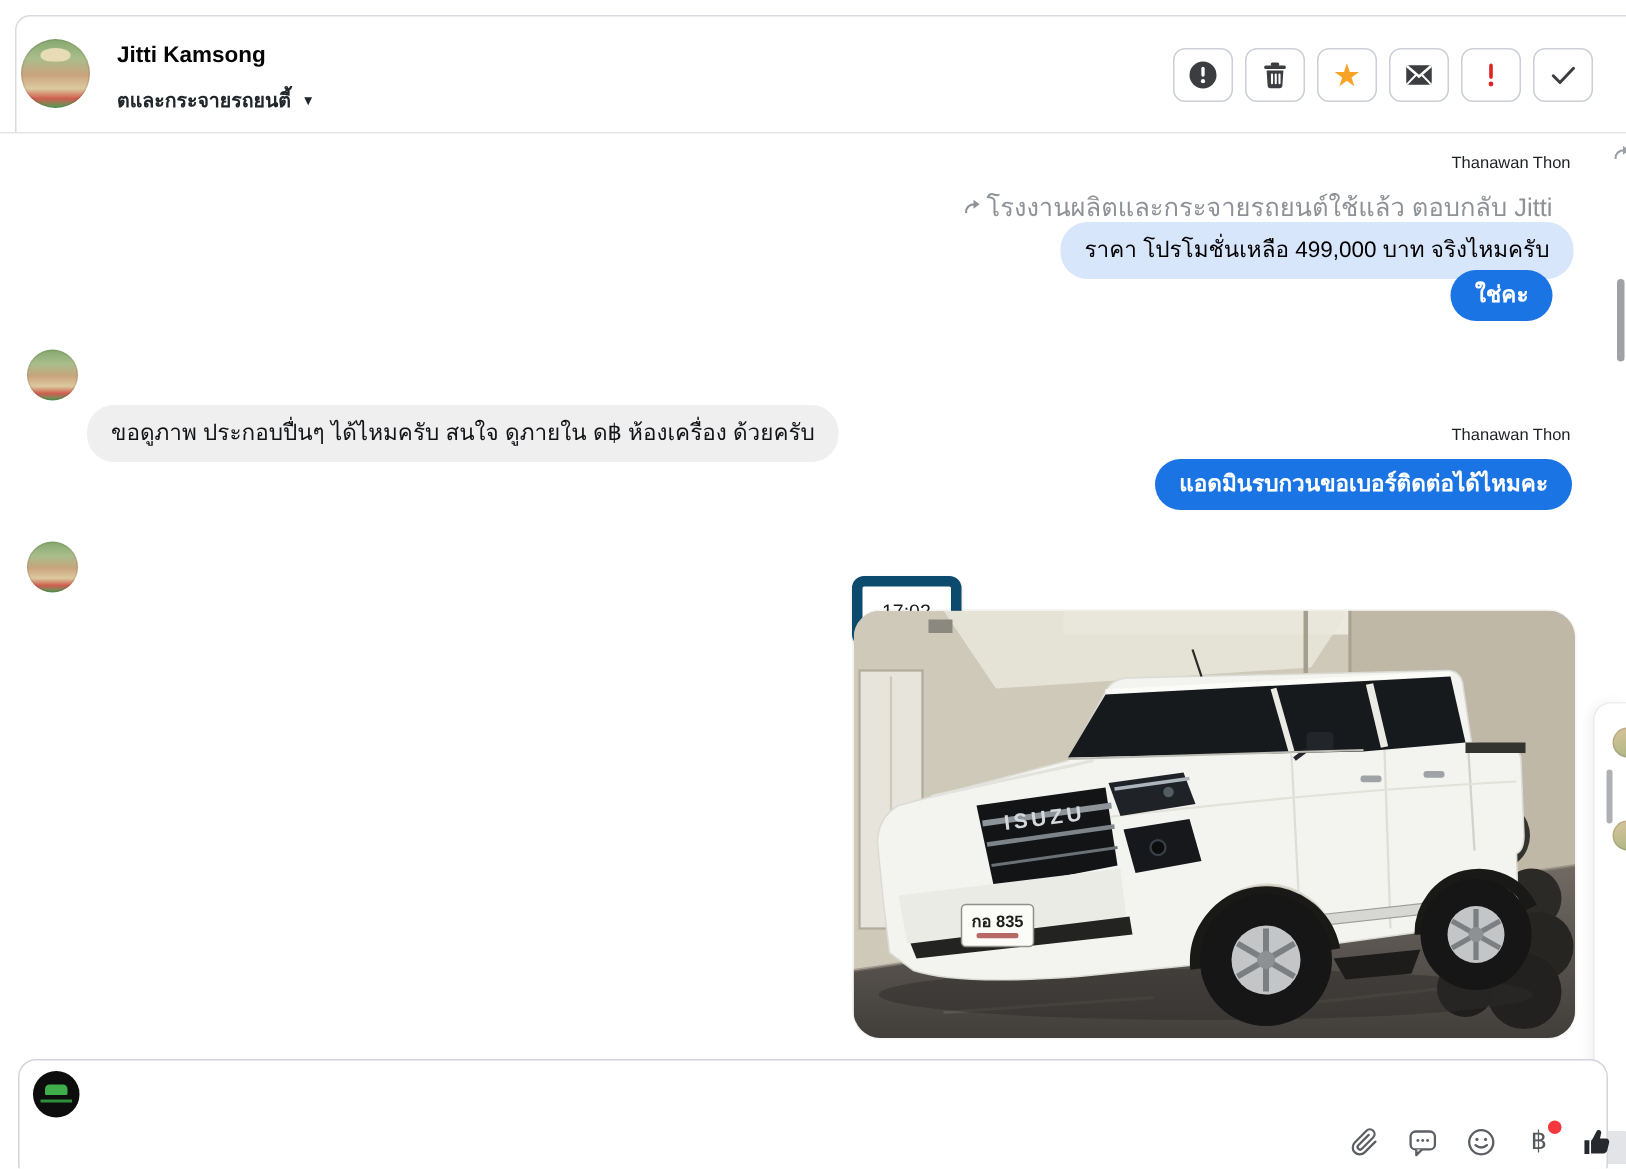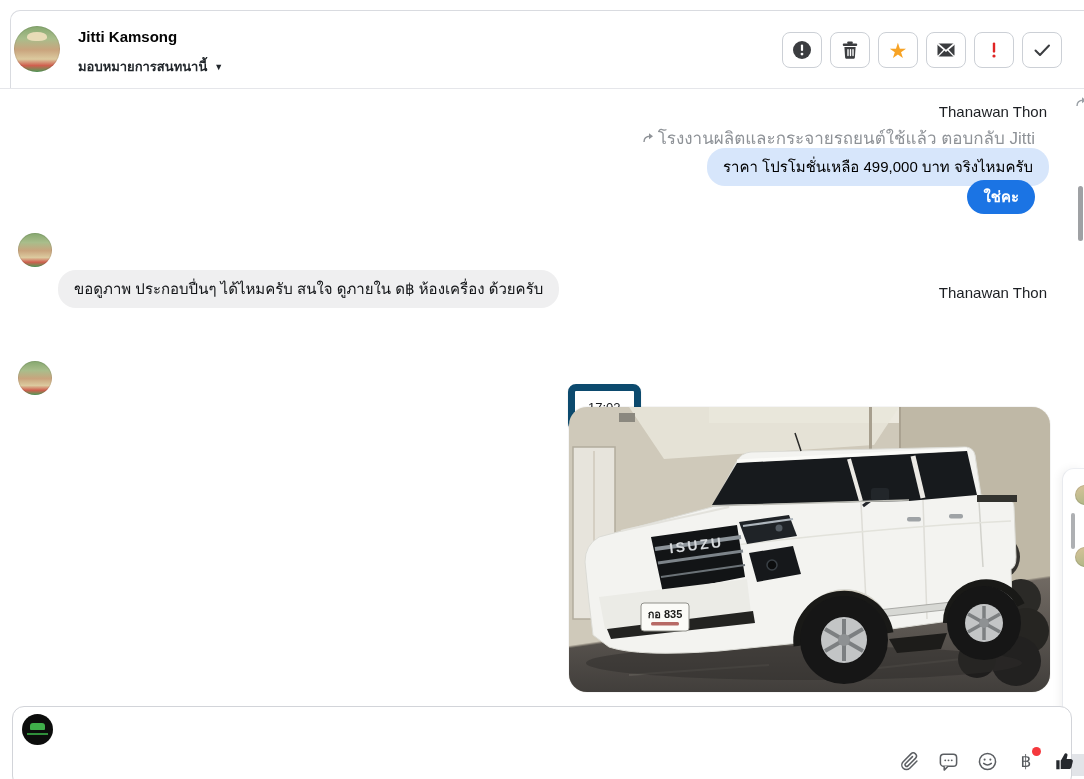--- a/index.html
+++ b/index.html
@@ -22,21 +22,21 @@
   .hdr-sub { position:absolute; left:78px; top:56px; font-size:13px; font-weight:600; color:#21262b;
     display:flex; align-items:center; gap:7px; cursor:pointer; }
   .hdr-caret { font-size:9px; color:#21262b; }
 
   .toolbar { position:absolute; top:32px; left:782px; display:flex; gap:8px; }
   .tb-btn { width:40px; height:36px; border:1px solid #ccd0d6; border-radius:8px; background:#fff;
     display:flex; align-items:center; justify-content:center; cursor:pointer; }
   .star-glyph { font-size:21px; color:#f7a325; line-height:1; }
 
   
-  .peer-name { position:absolute; right:37px; font-size:15px; color:#1c1f23; }
+  .peer-name { position:absolute; right:37px; font-size:11px; color:#1c1f23; }
   .reply-ctx { position:absolute; right:49px; top:124px; font-size:17px; color:#8e9297;
     display:flex; align-items:center; gap:4px; }
   .bubble { position:absolute; white-space:nowrap; font-size:15px; line-height:20px; }
   .bubble.quoted { right:35px; top:148px; background:#d7e6fb; color:#000000; padding:9px 16px;
     border-radius:18px; font-weight:400; }
   .bubble.out { background:#1b74e4; color:#fff; padding:7px 16px; border-radius:18px; font-weight:600; }
   .bubble.out1 { right:49px; top:180px; }
   .bubble.out2 { right:36px; top:306px; }
   .bubble.in { background:#efeff0; color:#121417; padding:9px 16px; border-radius:18px; font-weight:500; }
   .bubble.in1 { left:58px; top:230px;margin-top:40px; }
@@ -83,21 +83,21 @@
 </head>
 <body>
 
 <div class="page">
 
   <div class="card-outline"></div>
 
   <div class="hdr-avatar"></div>
   <div class="hdr-name">Jitti Kamsong</div>
   <div class="hdr-sub">
-    <span>มอบหมายการสนทนานี้</span>
+    <span>ตและกระจายรถยนตี้</span>
     <span class="hdr-caret">▼</span>
   </div>
 
   <div class="toolbar">
     <div class="tb-btn">
       <svg width="22" height="22" viewBox="0 0 22 22">
         <circle cx="11" cy="11" r="9" fill="#3b3d40"></circle>
         <rect x="9.9" y="5.5" width="2.2" height="6.6" rx="1.1" fill="#fff"></rect>
         <circle cx="11" cy="15.1" r="1.4" fill="#fff"></circle>
       </svg>
@@ -147,20 +147,21 @@
     <span>โรงงานผลิตและกระจายรถยนต์ใช้แล้ว ตอบกลับ Jitti</span>
   </div>
 
   <div class="bubble quoted">ราคา โปรโมชั่นเหลือ 499,000 บาท จริงไหมครับ</div>
   <div class="bubble out out1">ใช่คะ</div>
 
   <div class="msg-avatar" style="left:18px; top:233px;"></div>
   <div class="bubble in in1">ขอดูภาพ ประกอบปื่นๆ ได้ไหมครับ สนใจ ดูภายใน ด฿ ห้องเครื่อง ด้วยครับ</div>
 
   <div class="peer-name" style="top:284px;">Thanawan Thon</div>
+  <div class="bubble out out2">แอดมินรบกวนขอเบอร์ติดต่อได้ไหมคะ</div>
 
   <div class="msg-avatar" style="left:18px; top:361px;"></div>
 
   <div class="time-chip">17:02</div>
 
   <div class="photo">
     <svg width="481" height="285" viewBox="0 0 481 285">
       <defs>
         <linearGradient id="floorG" x1="0" y1="0" x2="0" y2="1">
           <stop offset="0" stop-color="#716a63"></stop>

